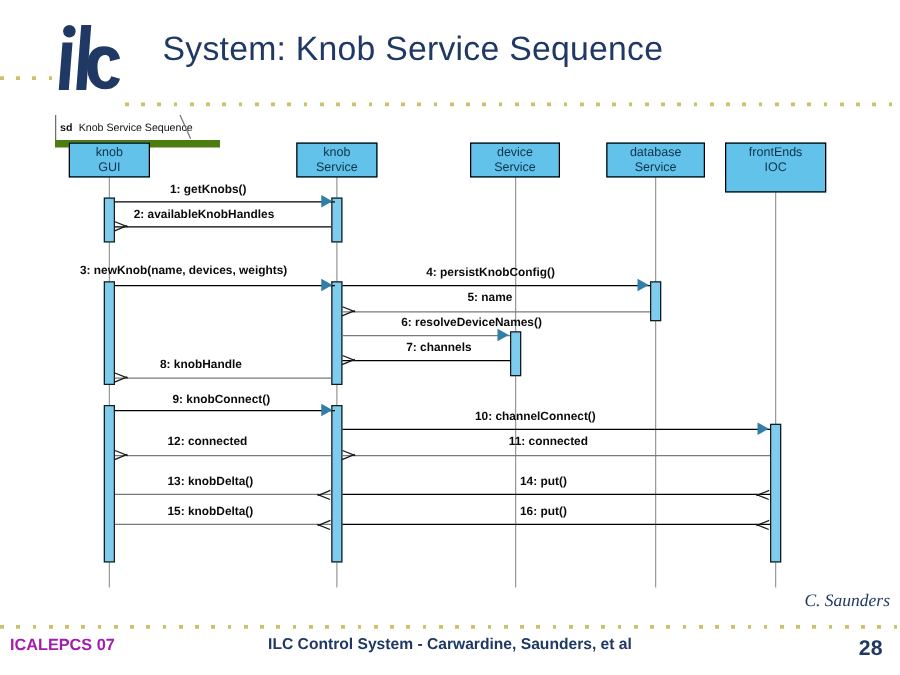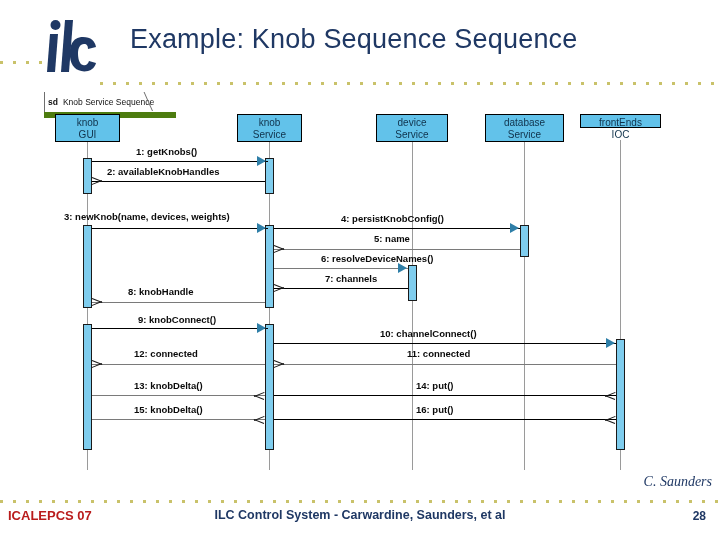--- a/index.html
+++ b/index.html
@@ -142,55 +142,55 @@
     right: 8px; top: 474px;
     font-size: 14px;
     font-style: italic;
     color: #1f3864;
     font-family: "Liberation Serif", serif;
   }
   .footer-left {
     position: absolute;
     left: 8px; top: 508px;
     font-size: 13px; font-weight: bold;
-    color: #b91c1c;
+    color: #a21caf;
     text-align: right;
   }
   .footer-center {
     position: absolute;
     left: 0px; top: 508px; width: 720px;
     text-align: center;
     font-size: 12.5px; font-weight: bold;
     color: #1f3864;
   }
   .footer-right {
     position: absolute;
     right: 14px; top: 509px;
-    font-size: 12px; font-weight: bold;
+    font-size: 17px; font-weight: bold;
     color: #1f3864;
   }
 </style>
 </head>
 <body>
 
 <div id="slide">
 
   <div class="dotline top-left"></div>
   <div class="dotline top-right"></div>
 
   <svg class="ilc-logo" viewBox="0 0 64 62">
     <g fill="#1f3864">
       <path d="M8 18 L16 18 L13 56 L5 56 Z"></path>
       <circle cx="13.5" cy="9" r="5"></circle>
       <path d="M23 4 L31 4 L27 56 L19 56 Z"></path>
       <path d="M41 21 C30 21 27 31 28 41 C29 51 36 57 46 55 C50 54 53 51 54 47 L47 45 C46 48 44 50 41 49 C37 48 36 42 36 37 C36 32 38 28 42 28 C45 28 46 30 46 33 L54 31 C53 25 49 21 41 21 Z"></path>
     </g>
   </svg>
 
-  <div class="slide-title">Example: Knob Sequence Sequence</div>
+  <div class="slide-title">System: Knob Service Sequence</div>
 
   <div id="diagram">
 
     <div class="frame-border-left"></div>
     <div class="frame-tab">
       <span class="kind">sd</span>
       <span>Knob Service Sequence</span>
     </div>
     <div class="frame-tab-clip"></div>
 
@@ -209,21 +209,21 @@
       <span>Service</span>
     </div>
     <div class="lifeline-head" style="left:332px; top:22px; width:72px; height:28px;">
       <span>device</span>
       <span>Service</span>
     </div>
     <div class="lifeline-head" style="left:441px; top:22px; width:79px; height:28px;">
       <span>database</span>
       <span>Service</span>
     </div>
-    <div class="lifeline-head" style="left:536px; top:22px; width:81px; height:14px;">
+    <div class="lifeline-head" style="left:536px; top:22px; width:81px; height:40px;">
       <span>frontEnds</span>
       <span>IOC</span>
     </div>
 
     <div class="activation" style="left:39px; top:66px;  height:36px;"></div>
     <div class="activation" style="left:39px; top:133px; height:83px;"></div>
     <div class="activation" style="left:39px; top:232px; height:126px;"></div>
 
     <div class="activation" style="left:221px; top:66px;  height:36px;"></div>
     <div class="activation" style="left:221px; top:133px; height:83px;"></div>

